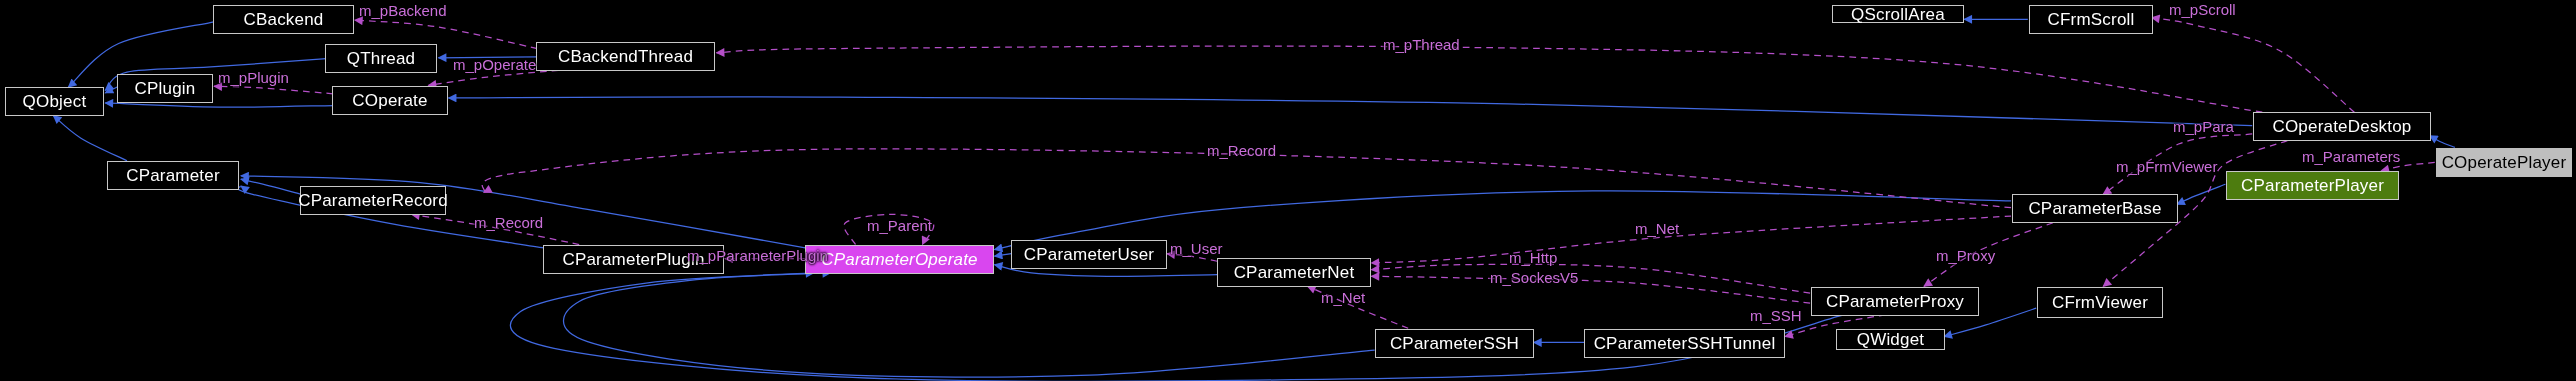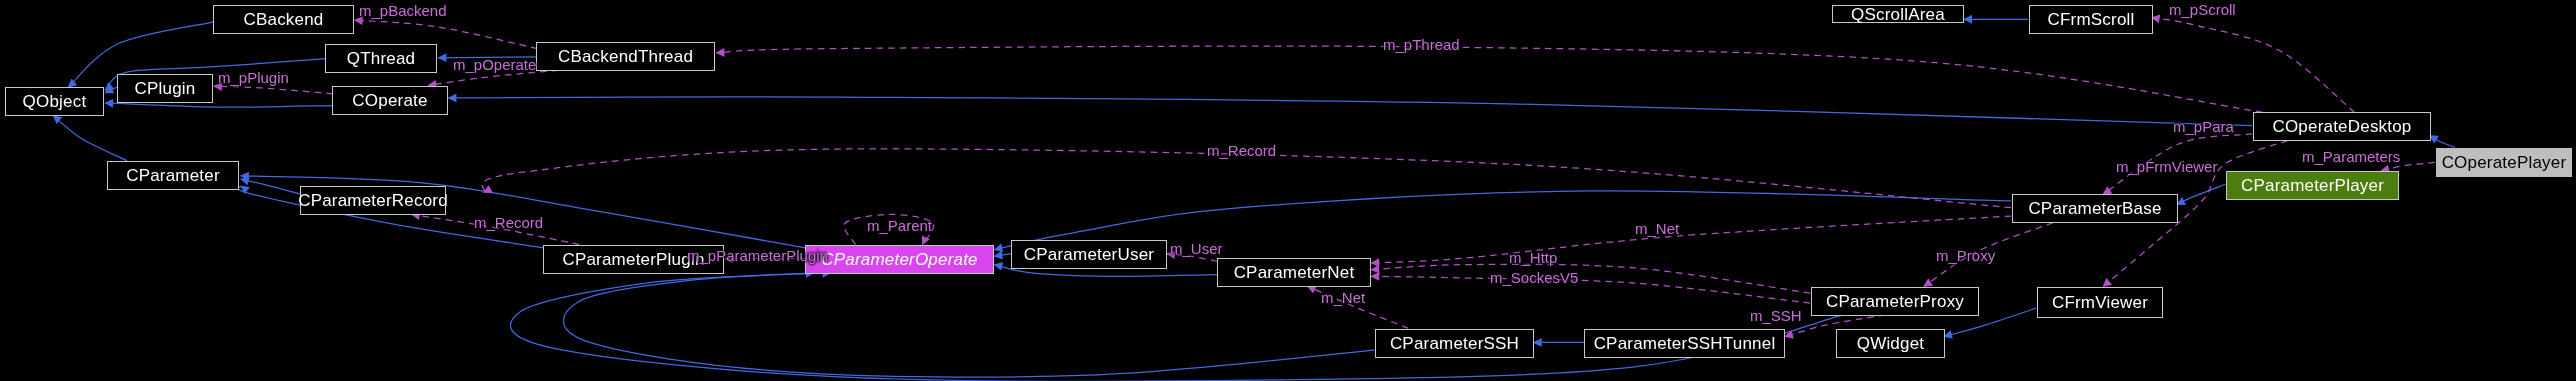--- a/index.html
+++ b/index.html
@@ -105,15 +105,15 @@
     <div class="node" style="left: 805px; top: 245px; width: 189px; height: 28.5px; background: #d946ef; color: rgb(255, 255, 255); border-color: rgb(200, 200, 200); font-style: italic;">CParameterOperate</div>
     <div class="node" style="left: 1011px; top: 240px; width: 156px; height: 28.5px; background: rgb(0, 0, 0); color: rgb(255, 255, 255); border-color: rgb(200, 200, 200);">CParameterUser</div>
     <div class="node" style="left: 1217px; top: 258px; width: 154px; height: 28.5px; background: rgb(0, 0, 0); color: rgb(255, 255, 255); border-color: rgb(200, 200, 200);">CParameterNet</div>
     <div class="node" style="left: 2012px; top: 194px; width: 166px; height: 28.5px; background: rgb(0, 0, 0); color: rgb(255, 255, 255); border-color: rgb(200, 200, 200);">CParameterBase</div>
     <div class="node" style="left: 2226px; top: 171px; width: 173px; height: 28.5px; background: #4d7c0f; color: rgb(255, 255, 255); border-color: rgb(200, 200, 200);">CParameterPlayer</div>
     <div class="node" style="left: 2436px; top: 148px; width: 136px; height: 28.5px; background: rgb(190, 190, 190); color: rgb(0, 0, 0); border-color: rgb(190, 190, 190);">COperatePlayer</div>
     <div class="node" style="left: 1811px; top: 287px; width: 168px; height: 28.5px; background: rgb(0, 0, 0); color: rgb(255, 255, 255); border-color: rgb(200, 200, 200);">CParameterProxy</div>
     <div class="node" style="left: 2037px; top: 287px; width: 126px; height: 31px; background: rgb(0, 0, 0); color: rgb(255, 255, 255); border-color: rgb(200, 200, 200);">CFrmViewer</div>
     <div class="node" style="left: 1375px; top: 329px; width: 159px; height: 28.5px; background: rgb(0, 0, 0); color: rgb(255, 255, 255); border-color: rgb(200, 200, 200);">CParameterSSH</div>
     <div class="node" style="left: 1584px; top: 329px; width: 201px; height: 28.5px; background: rgb(0, 0, 0); color: rgb(255, 255, 255); border-color: rgb(200, 200, 200);">CParameterSSHTunnel</div>
-    <div class="node" style="left: 1836px; top: 329px; width: 109px; height: 29px; background: rgb(0, 0, 0); color: rgb(255, 255, 255); border-color: rgb(200, 200, 200);">QWidget</div>
+    <div class="node" style="left: 1836px; top: 329px; width: 109px; height: 21px; background: rgb(0, 0, 0); color: rgb(255, 255, 255); border-color: rgb(200, 200, 200);">QWidget</div>
   </div>
 
 
 </body></html>

